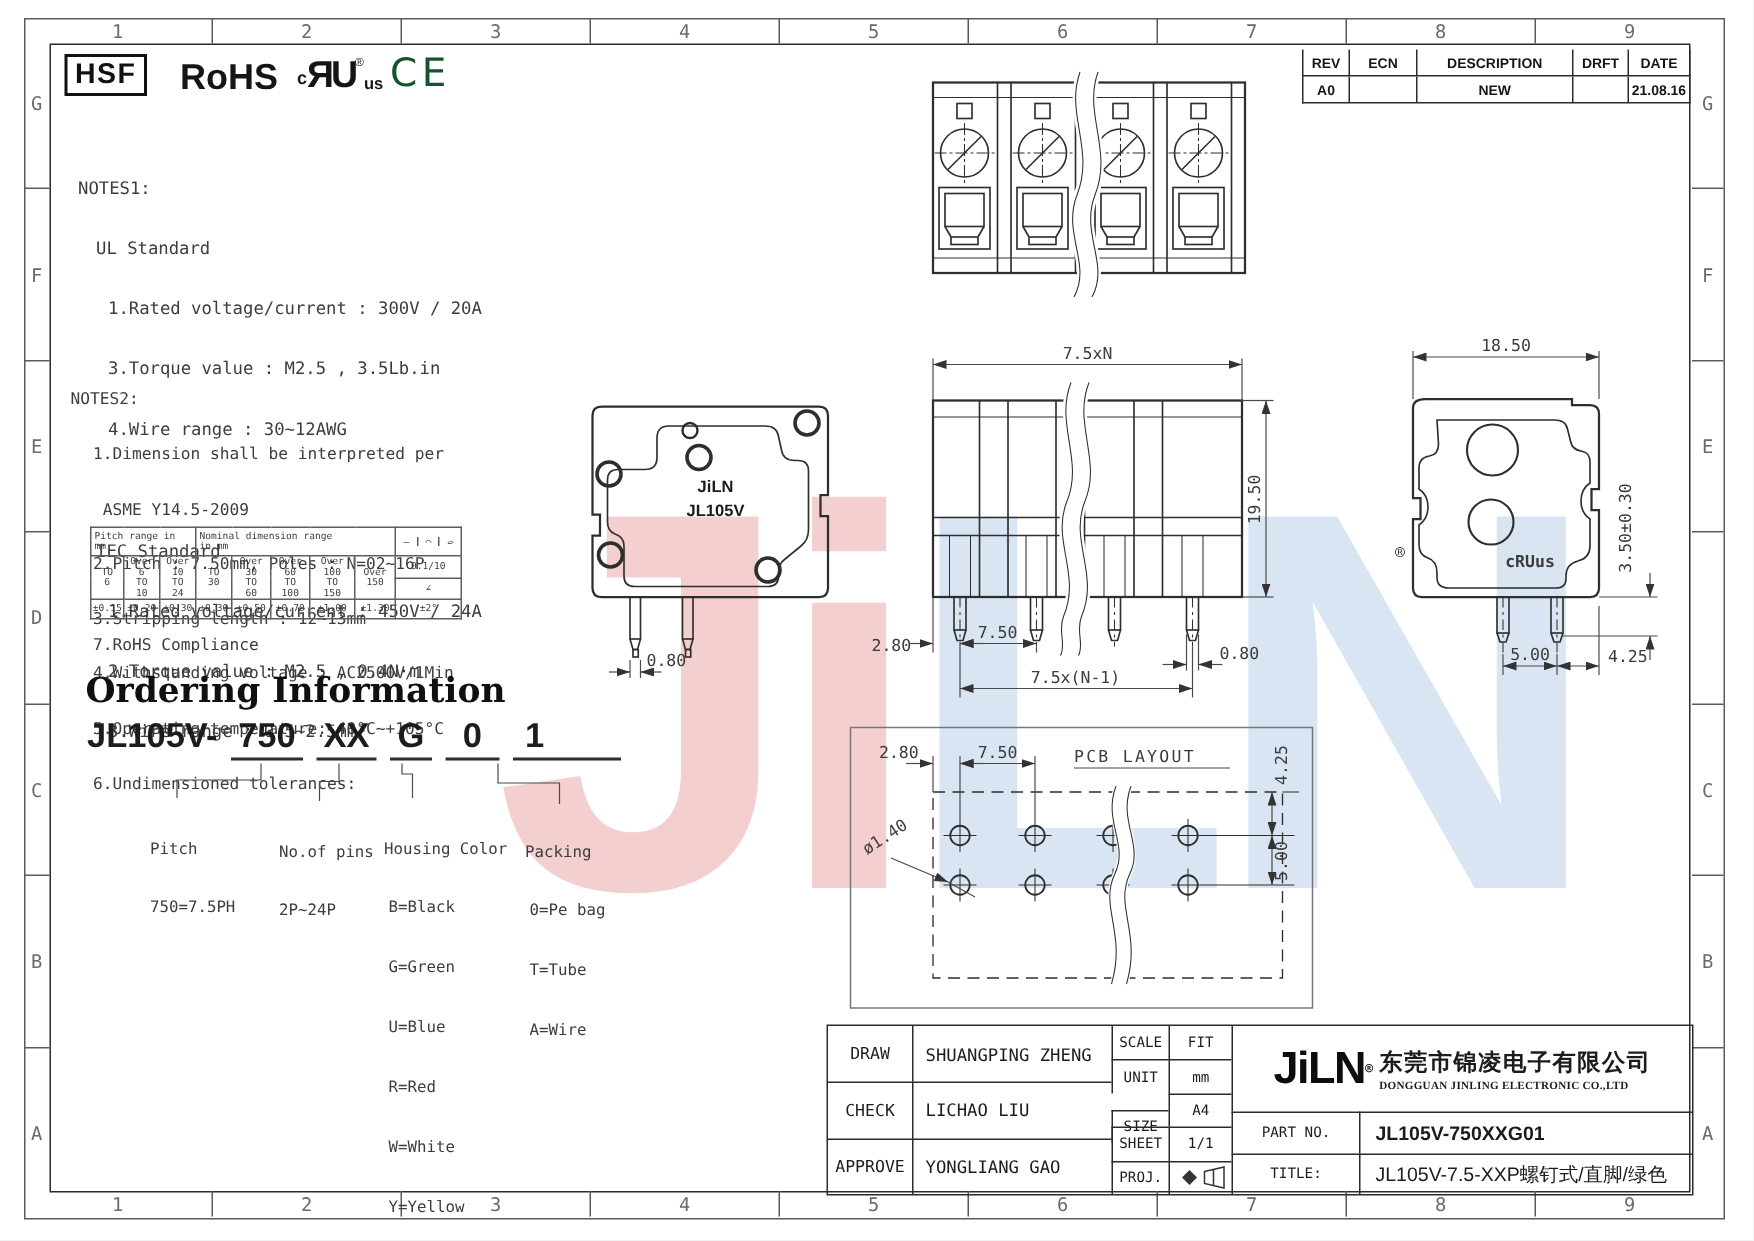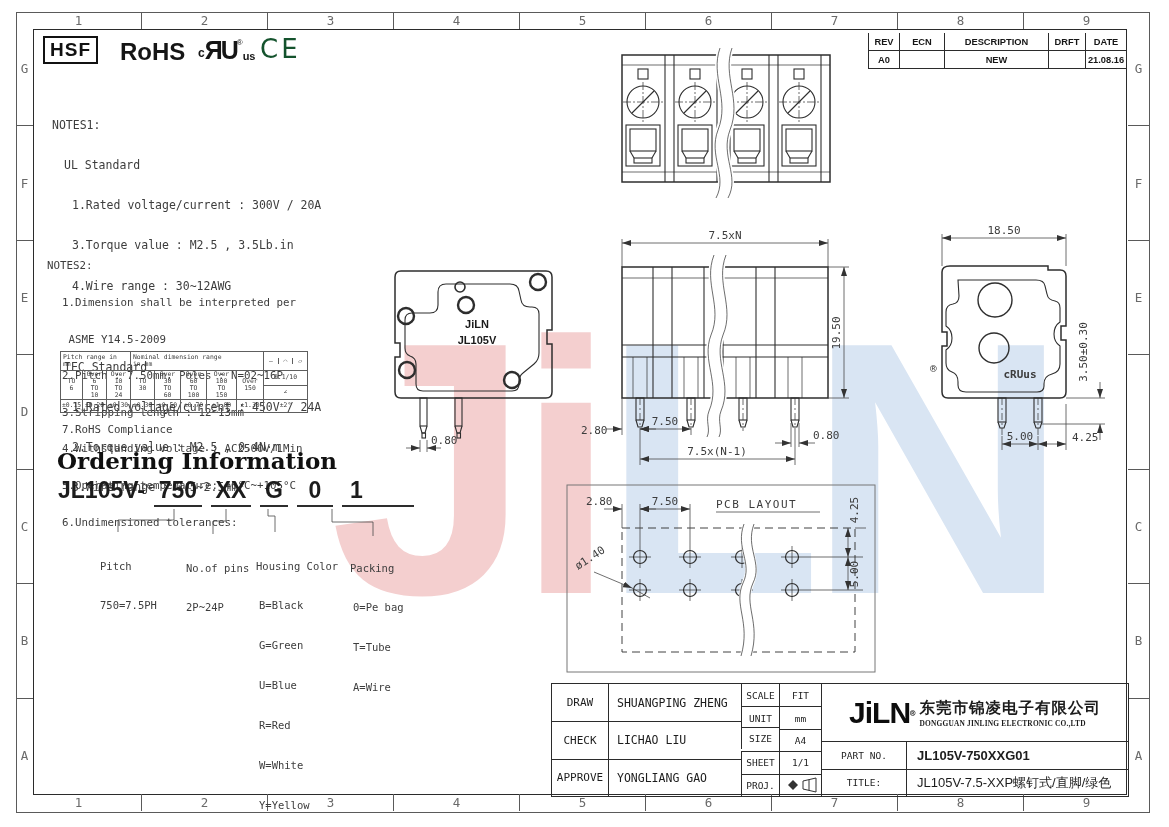--- a/index.html
+++ b/index.html
@@ -586,21 +586,21 @@
     <div class="cell val bl" style="left:56px;top:0;width:133px;height:37.3px;">SHUANGPING ZHENG</div>
     <div class="cell lab bt" style="left:0;top:37.3px;width:56px;height:37.3px;">CHECK</div>
     <div class="cell val bl bt" style="left:56px;top:37.3px;width:133px;height:37.3px;">LICHAO LIU</div>
     <div class="cell lab bt" style="left:0;top:74.6px;width:56px;height:37.4px;">APPROVE</div>
     <div class="cell val bl bt" style="left:56px;top:74.6px;width:133px;height:37.4px;">YONGLIANG GAO</div>
 
     <div class="cell slab bl" style="left:189px;top:0;width:38px;height:22.4px;">SCALE</div>
     <div class="cell slab bl" style="left:227px;top:0;width:42px;height:22.4px;justify-content:center;">FIT</div>
     <div class="cell slab bl bt" style="left:189px;top:22.4px;width:38px;height:22.4px;">UNIT</div>
     <div class="cell slab bl bt" style="left:227px;top:22.4px;width:42px;height:22.4px;justify-content:center;">mm</div>
-    <div class="cell slab bl bt" style="left:189px;top:43px;width:38px;height:22.4px;">SIZE</div>
+    <div class="cell slab bl bt" style="left:189px;top:56px;width:38px;height:22.4px;">SIZE</div>
     <div class="cell slab bl bt" style="left:227px;top:44.8px;width:42px;height:22.4px;justify-content:center;">A4</div>
     <div class="cell slab bl bt" style="left:189px;top:67.2px;width:38px;height:22.4px;">SHEET</div>
     <div class="cell slab bl bt" style="left:227px;top:67.2px;width:42px;height:22.4px;justify-content:center;">1/1</div>
     <div class="cell slab bl bt" style="left:189px;top:89.6px;width:38px;height:22.4px;">PROJ.</div>
     <div class="cell bl bt" style="left:227px;top:89.6px;width:42px;height:22.4px;justify-content:center;">
       <svg width="34" height="16">
           <polygon points="4,8 9,3 14,8 9,13" fill="#333"></polygon>
           <polygon points="19,4 32,1 32,15 19,12" fill="none" stroke="#333" stroke-width="1"></polygon>
           <line x1="25" y1="2.6" x2="25" y2="13.4" stroke="#333" stroke-width="1"></line>
         </svg>

